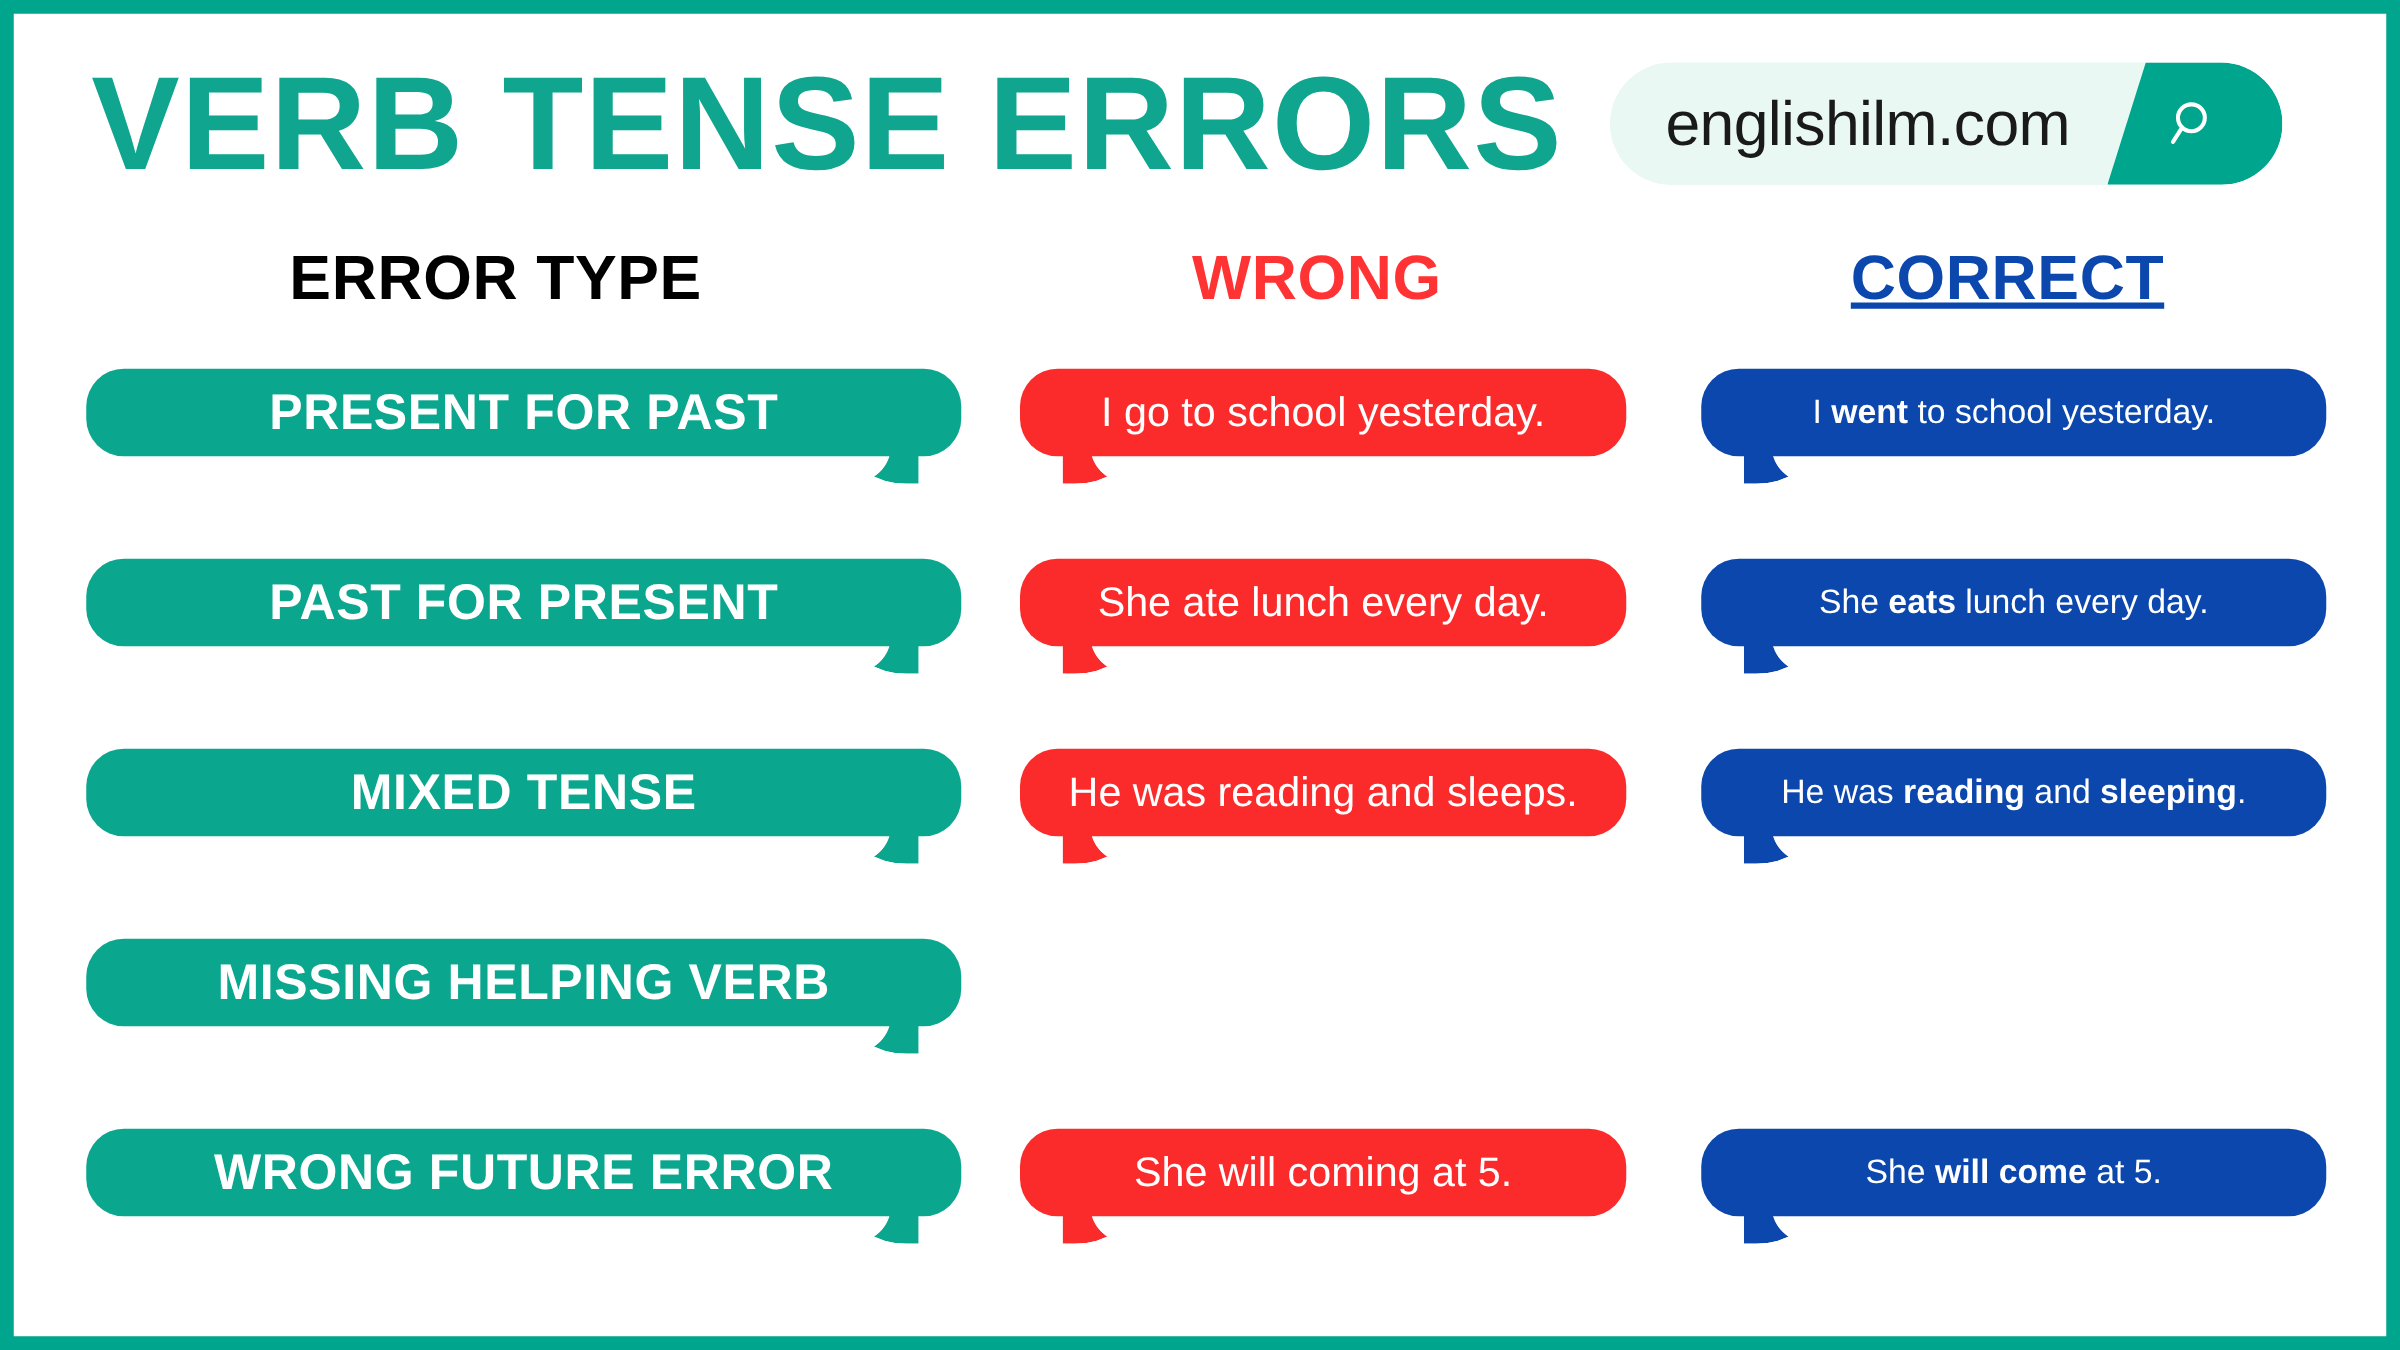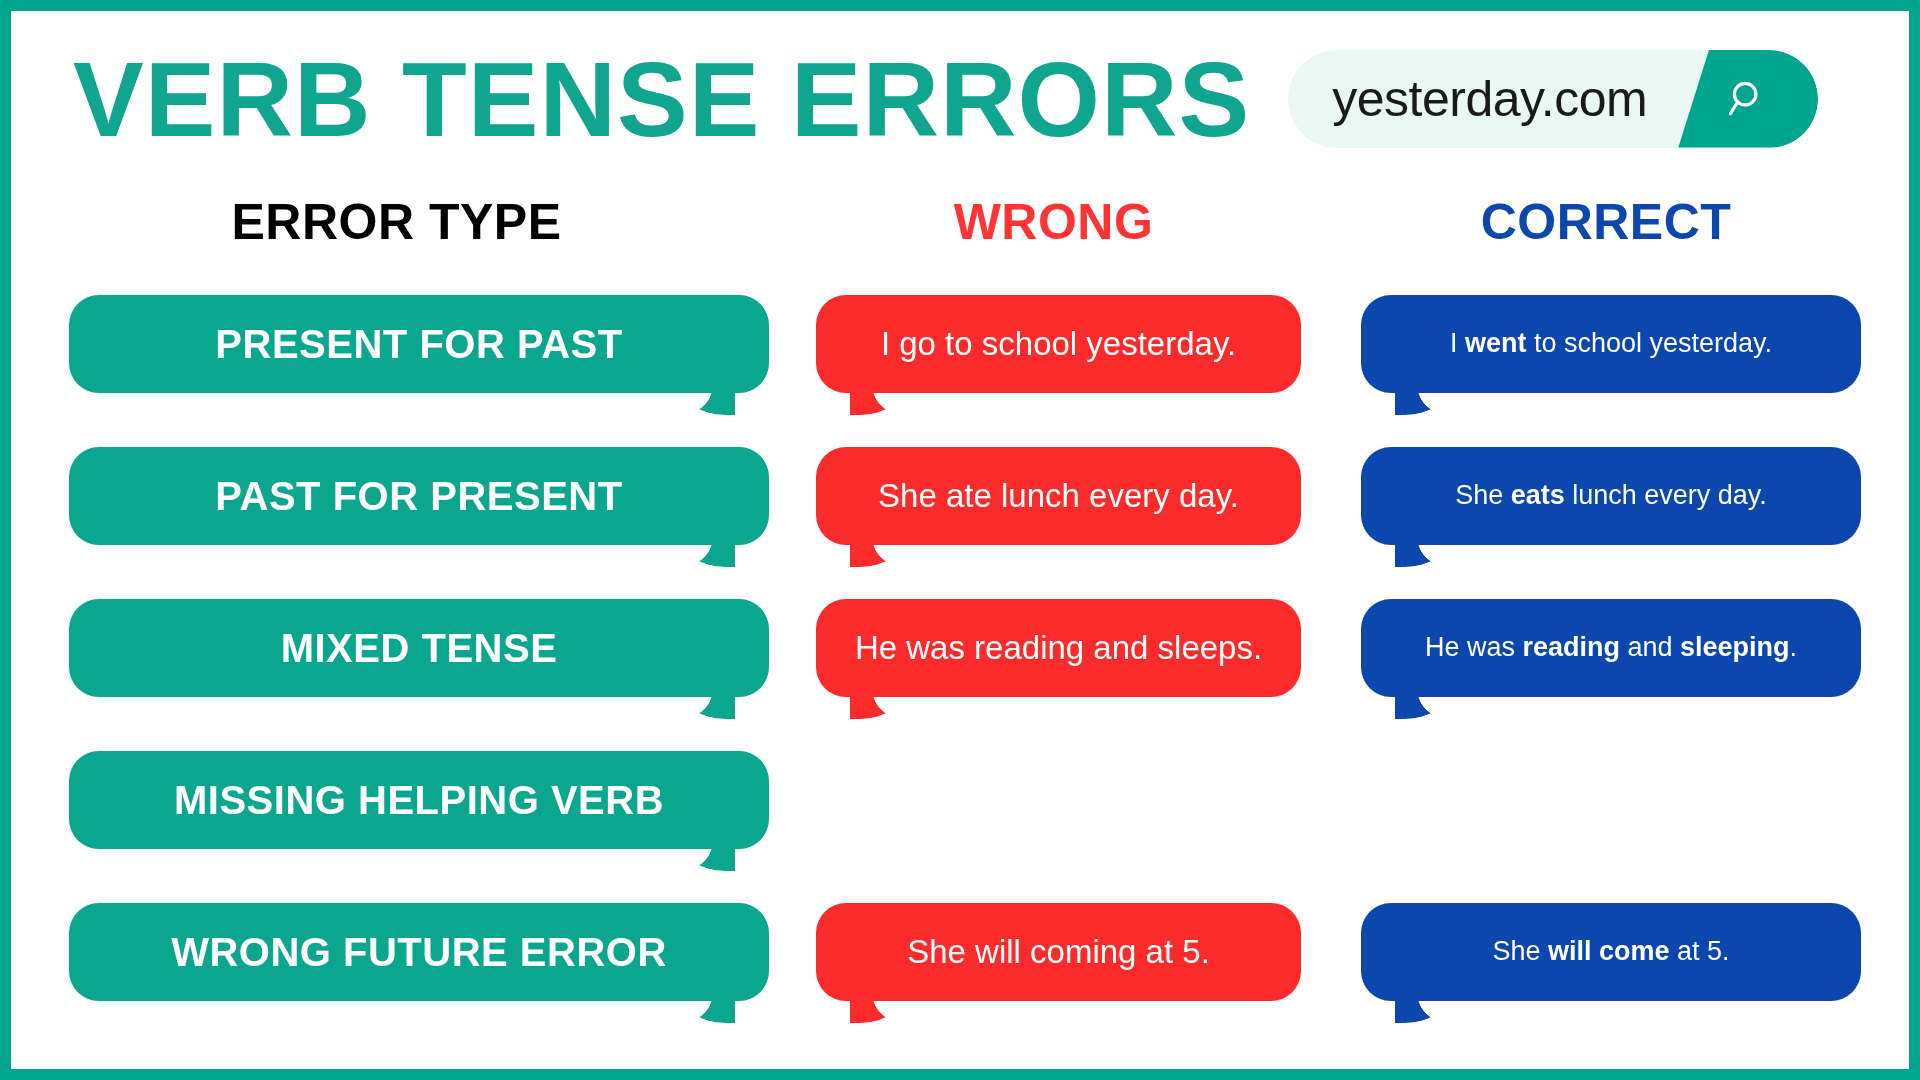--- a/index.html
+++ b/index.html
@@ -91,39 +91,39 @@
     position:absolute;
     top:0;
     font-weight:700;
     font-size:50px;
     letter-spacing:0.5px;
     text-align:center;
     white-space:nowrap;
   }
   .col-head.c1 { left:58px;   width:655px; color:#000000; }
   .col-head.c2 { left:795px;  width:495px; color:#FF3333; }
-  .col-head.c3 { left:1345px; width:500px; color:#0B47AC; }
+  .col-head.c3 { left:1345px; width:500px; color:#0B47AC;text-decoration:underline; }
 
   
   .rows {
     position:absolute;
     top:284px;
     left:0; right:0; bottom:0;
   }
 
   .row {
     position:relative;
     height:152px;
   }
 
   
   .bubble {
     position:absolute;
     top:0;
-    height:98px;
+    height:70px;
     border-radius:30px;
     display:flex;
     align-items:center;
     justify-content:center;
     color:#ffffff;
     padding:0 26px;
     text-align:right;
   }
 
   .bubble .txt { position:relative; z-index:2; line-height:1.1; }
@@ -184,21 +184,21 @@
 </style>
 </head>
 <body>
 
 <div class="poster">
 
   <div class="header">
     <div class="title">VERB TENSE ERRORS</div>
 
     <div class="site-badge">
-      <span class="domain">yesterday.com</span>
+      <span class="domain">englishilm.com</span>
       <span class="search-btn">
         <span>
           <svg width="46" height="46" viewBox="0 0 24 24" fill="none" stroke="#ffffff" stroke-width="1.7" stroke-linecap="round">
             <circle cx="10.5" cy="9.5" r="5.6"></circle>
             <line x1="6.6" y1="13.6" x2="2.8" y2="19.6"></line>
           </svg>
         </span>
       </span>
     </div>
   </div>

